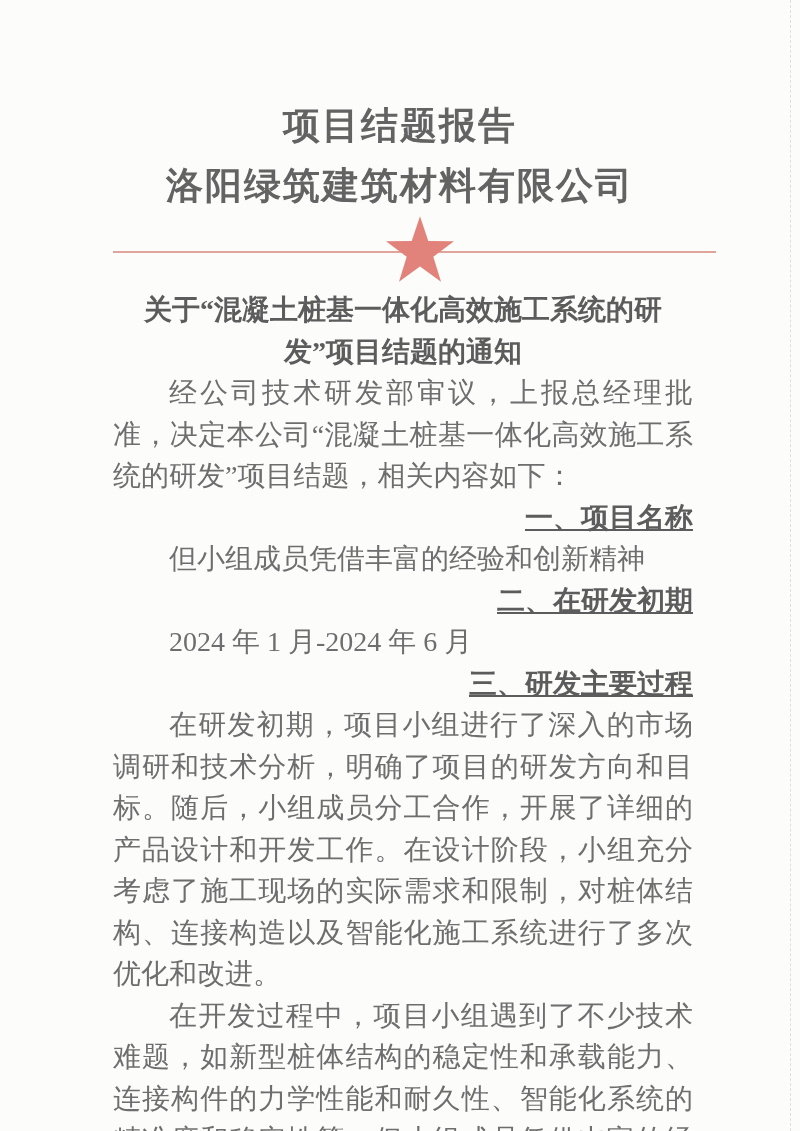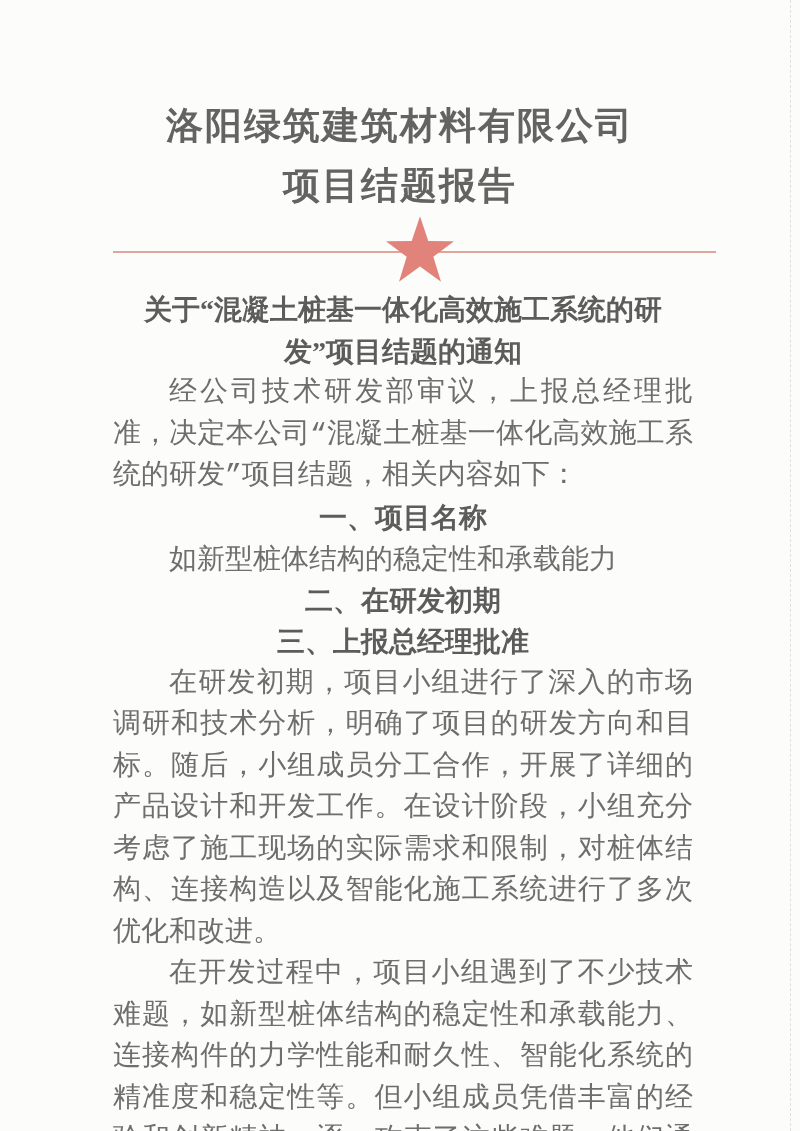--- a/index.html
+++ b/index.html
@@ -34,48 +34,49 @@
     position: absolute; top: 0; left: 273px; width: 68px; height: 72px;
   }
   .content {
     position: absolute; top: 289px; left: 113px; width: 580px;
     font-size: 28px; line-height: 41.5px; color: #6e6e6e;
     text-align: justify; text-justify: inter-character;
   }
   .notice-title {
     text-align: center; font-weight: 700; color: #5c5c5c;
   }
-  .para { text-indent: 2em; font-family: Liberation Mono, monospace; }
-  .sec-heading { font-weight: 700; color: #5c5c5c; text-align: center; }
+  .para { text-indent: 2em; }
+  .sec-heading { font-weight: 700; color: #5c5c5c; text-align: right; text-decoration: underline; }
   .sec-body { text-indent: 2em; text-align: left; }
 </style>
 </head>
 <body>
 
 <div class="scan-edge"></div>
 
 <div class="title-block">
+  <div class="title-line">项目结题报告</div>
   <div class="title-line">洛阳绿筑建筑材料有限公司</div>
-  <div class="title-line">项目结题报告</div>
 </div>
 
 <div class="divider">
   <div class="divider-line"></div>
   <span class="divider-star">
     <svg width="68" height="72" viewBox="0 0 100 96" xmlns="http://www.w3.org/2000/svg">
       <polygon points="50,0 62.2,36.3 100,36.6 69.6,59.4 80.9,96 50,73.8 19.1,96 30.4,59.4 0,36.6 37.8,36.3" fill="#e2837b"></polygon>
     </svg>
   </span>
 </div>
 
 <div class="content">
   <div class="notice-title">关于“混凝土桩基一体化高效施工系统的研发”项目结题的通知</div>
   <div class="para">经公司技术研发部审议，上报总经理批准，决定本公司“混凝土桩基一体化高效施工系统的研发”项目结题，相关内容如下：</div>
 
   <div class="sec-heading">一、项目名称</div>
-  <div class="sec-body">如新型桩体结构的稳定性和承载能力</div>
+  <div class="sec-body">但小组成员凭借丰富的经验和创新精神</div>
 
   <div class="sec-heading">二、在研发初期</div>
+  <div class="sec-body">2024 年 1 月-2024 年 6 月</div>
 
-  <div class="sec-heading">三、上报总经理批准</div>
+  <div class="sec-heading">三、研发主要过程</div>
   <div class="para">在研发初期，项目小组进行了深入的市场调研和技术分析，明确了项目的研发方向和目标。随后，小组成员分工合作，开展了详细的产品设计和开发工作。在设计阶段，小组充分考虑了施工现场的实际需求和限制，对桩体结构、连接构造以及智能化施工系统进行了多次优化和改进。</div>
   <div class="para">在开发过程中，项目小组遇到了不少技术难题，如新型桩体结构的稳定性和承载能力、连接构件的力学性能和耐久性、智能化系统的精准度和稳定性等。但小组成员凭借丰富的经验和创新精神，逐一攻克了这些难题。他们通过不断的试验和测试，验证了各项技术的可行</div>
 </div>
 
 </body></html>

